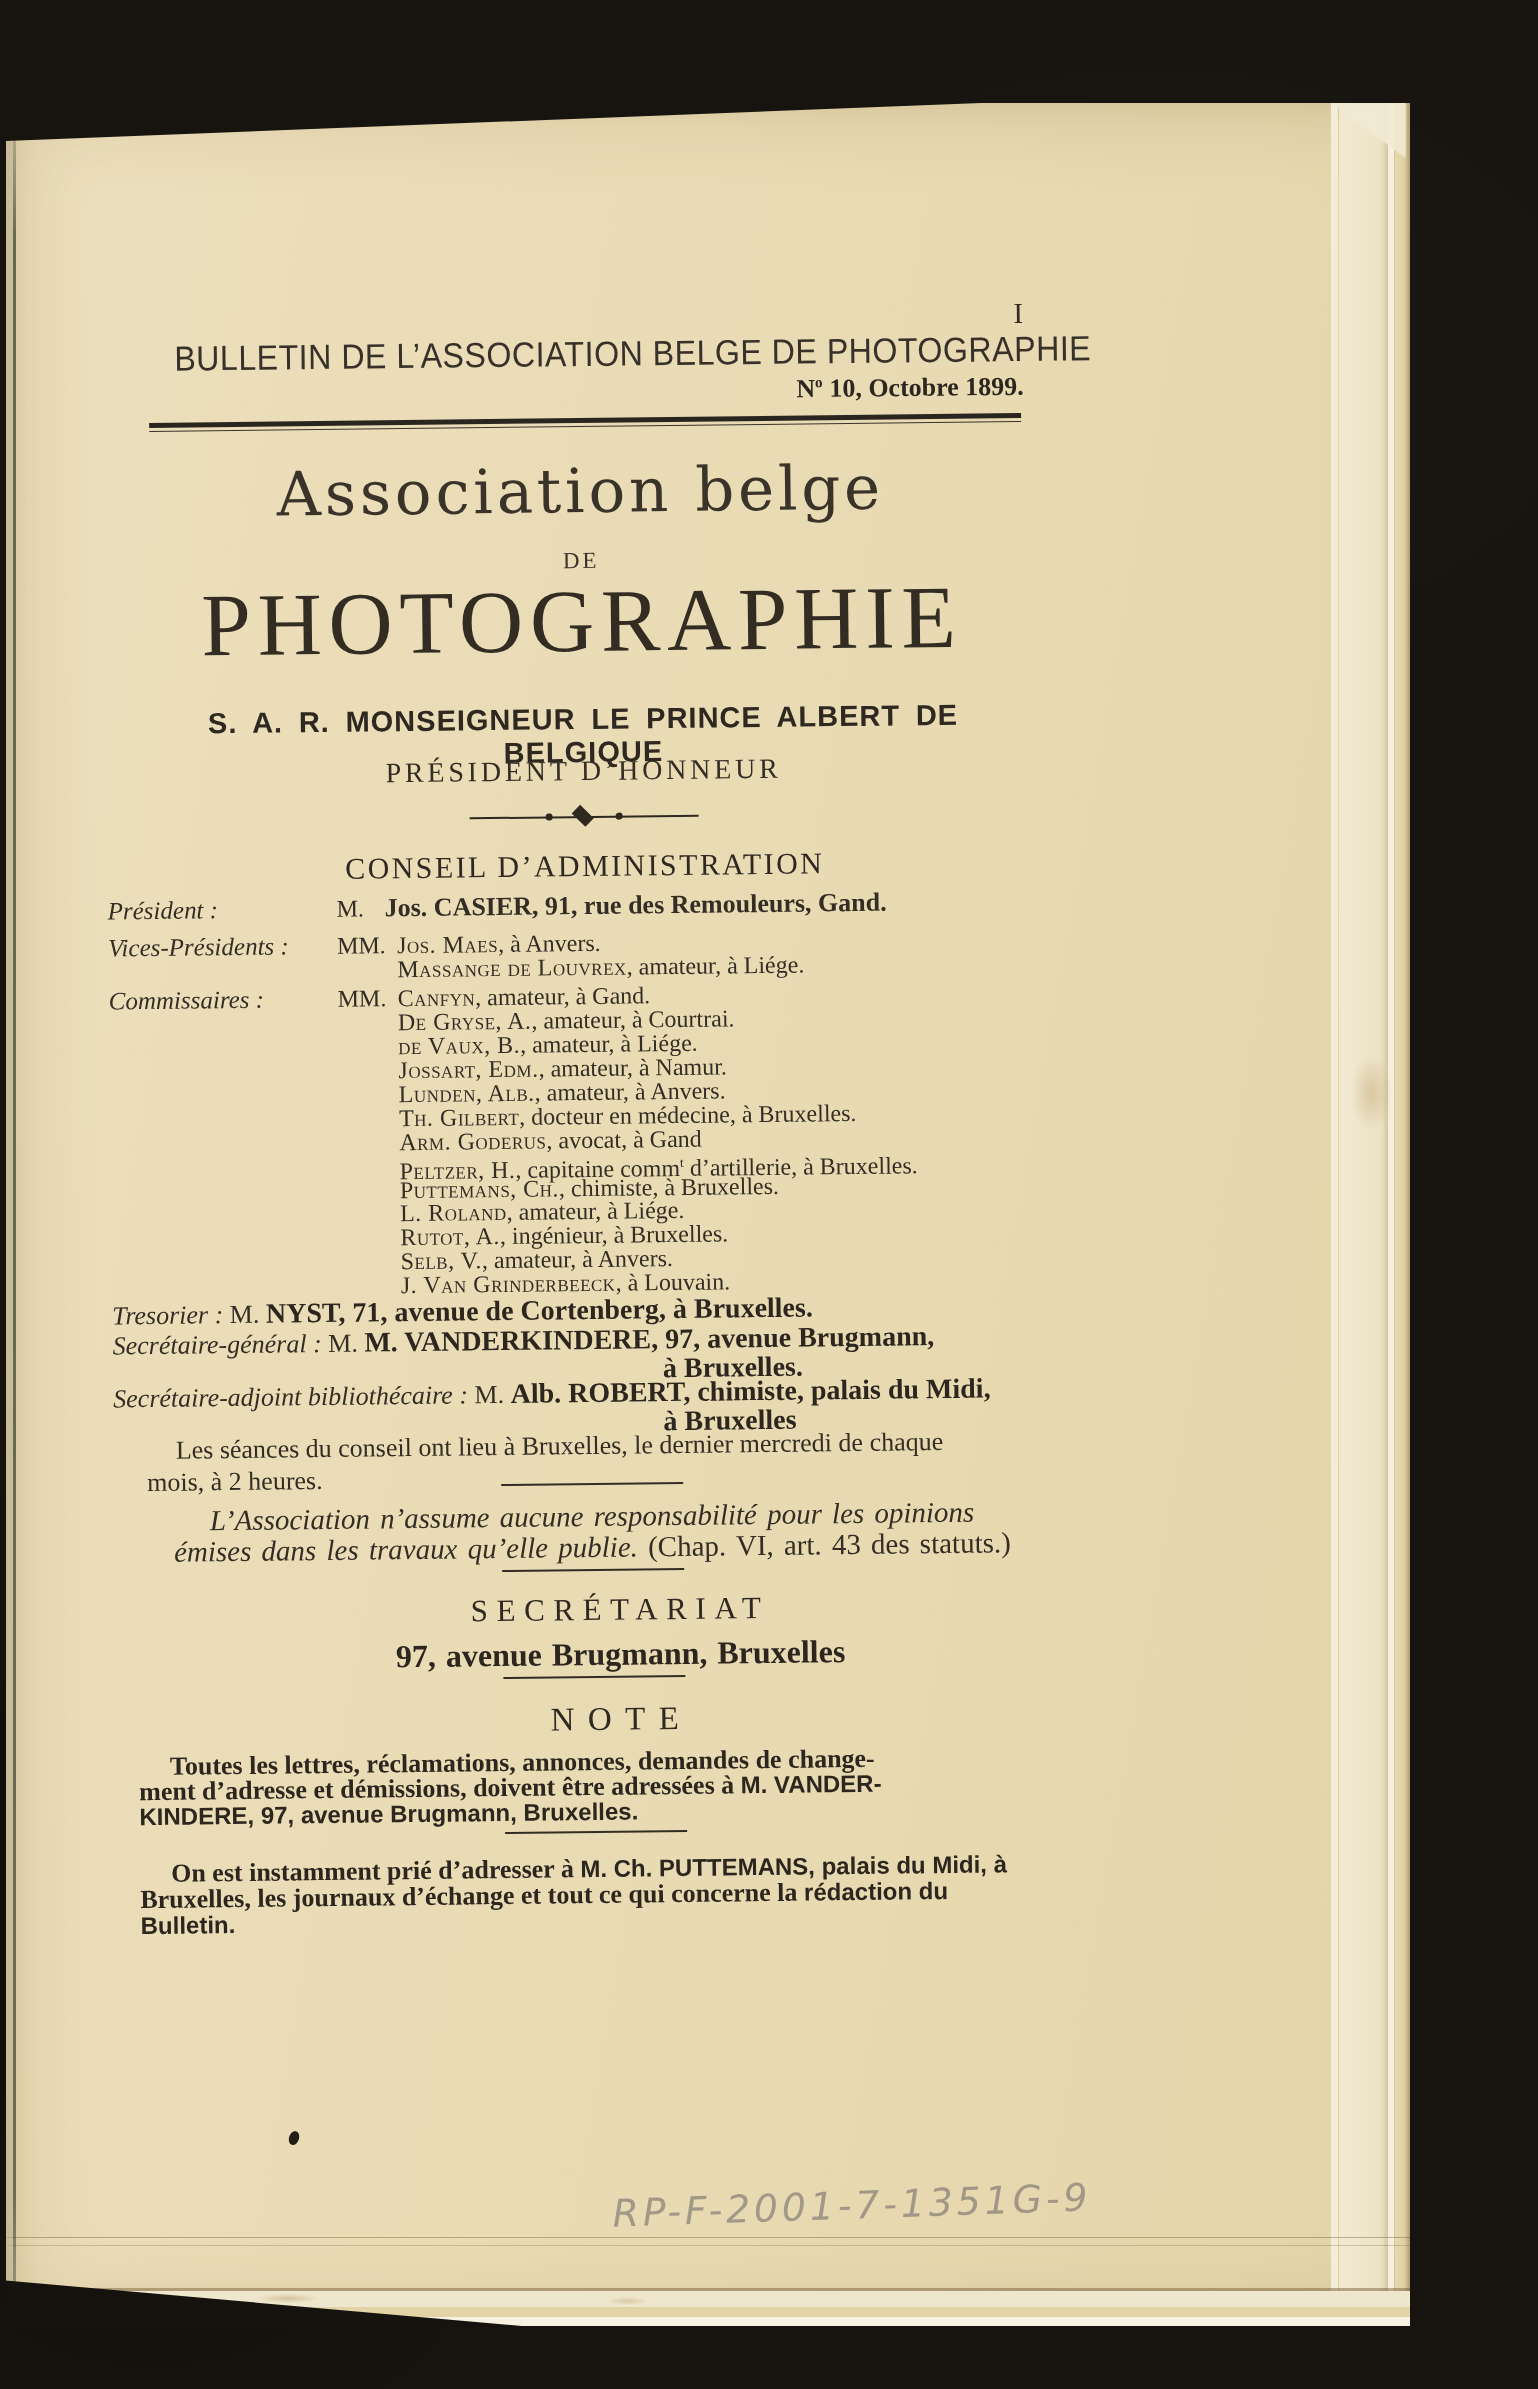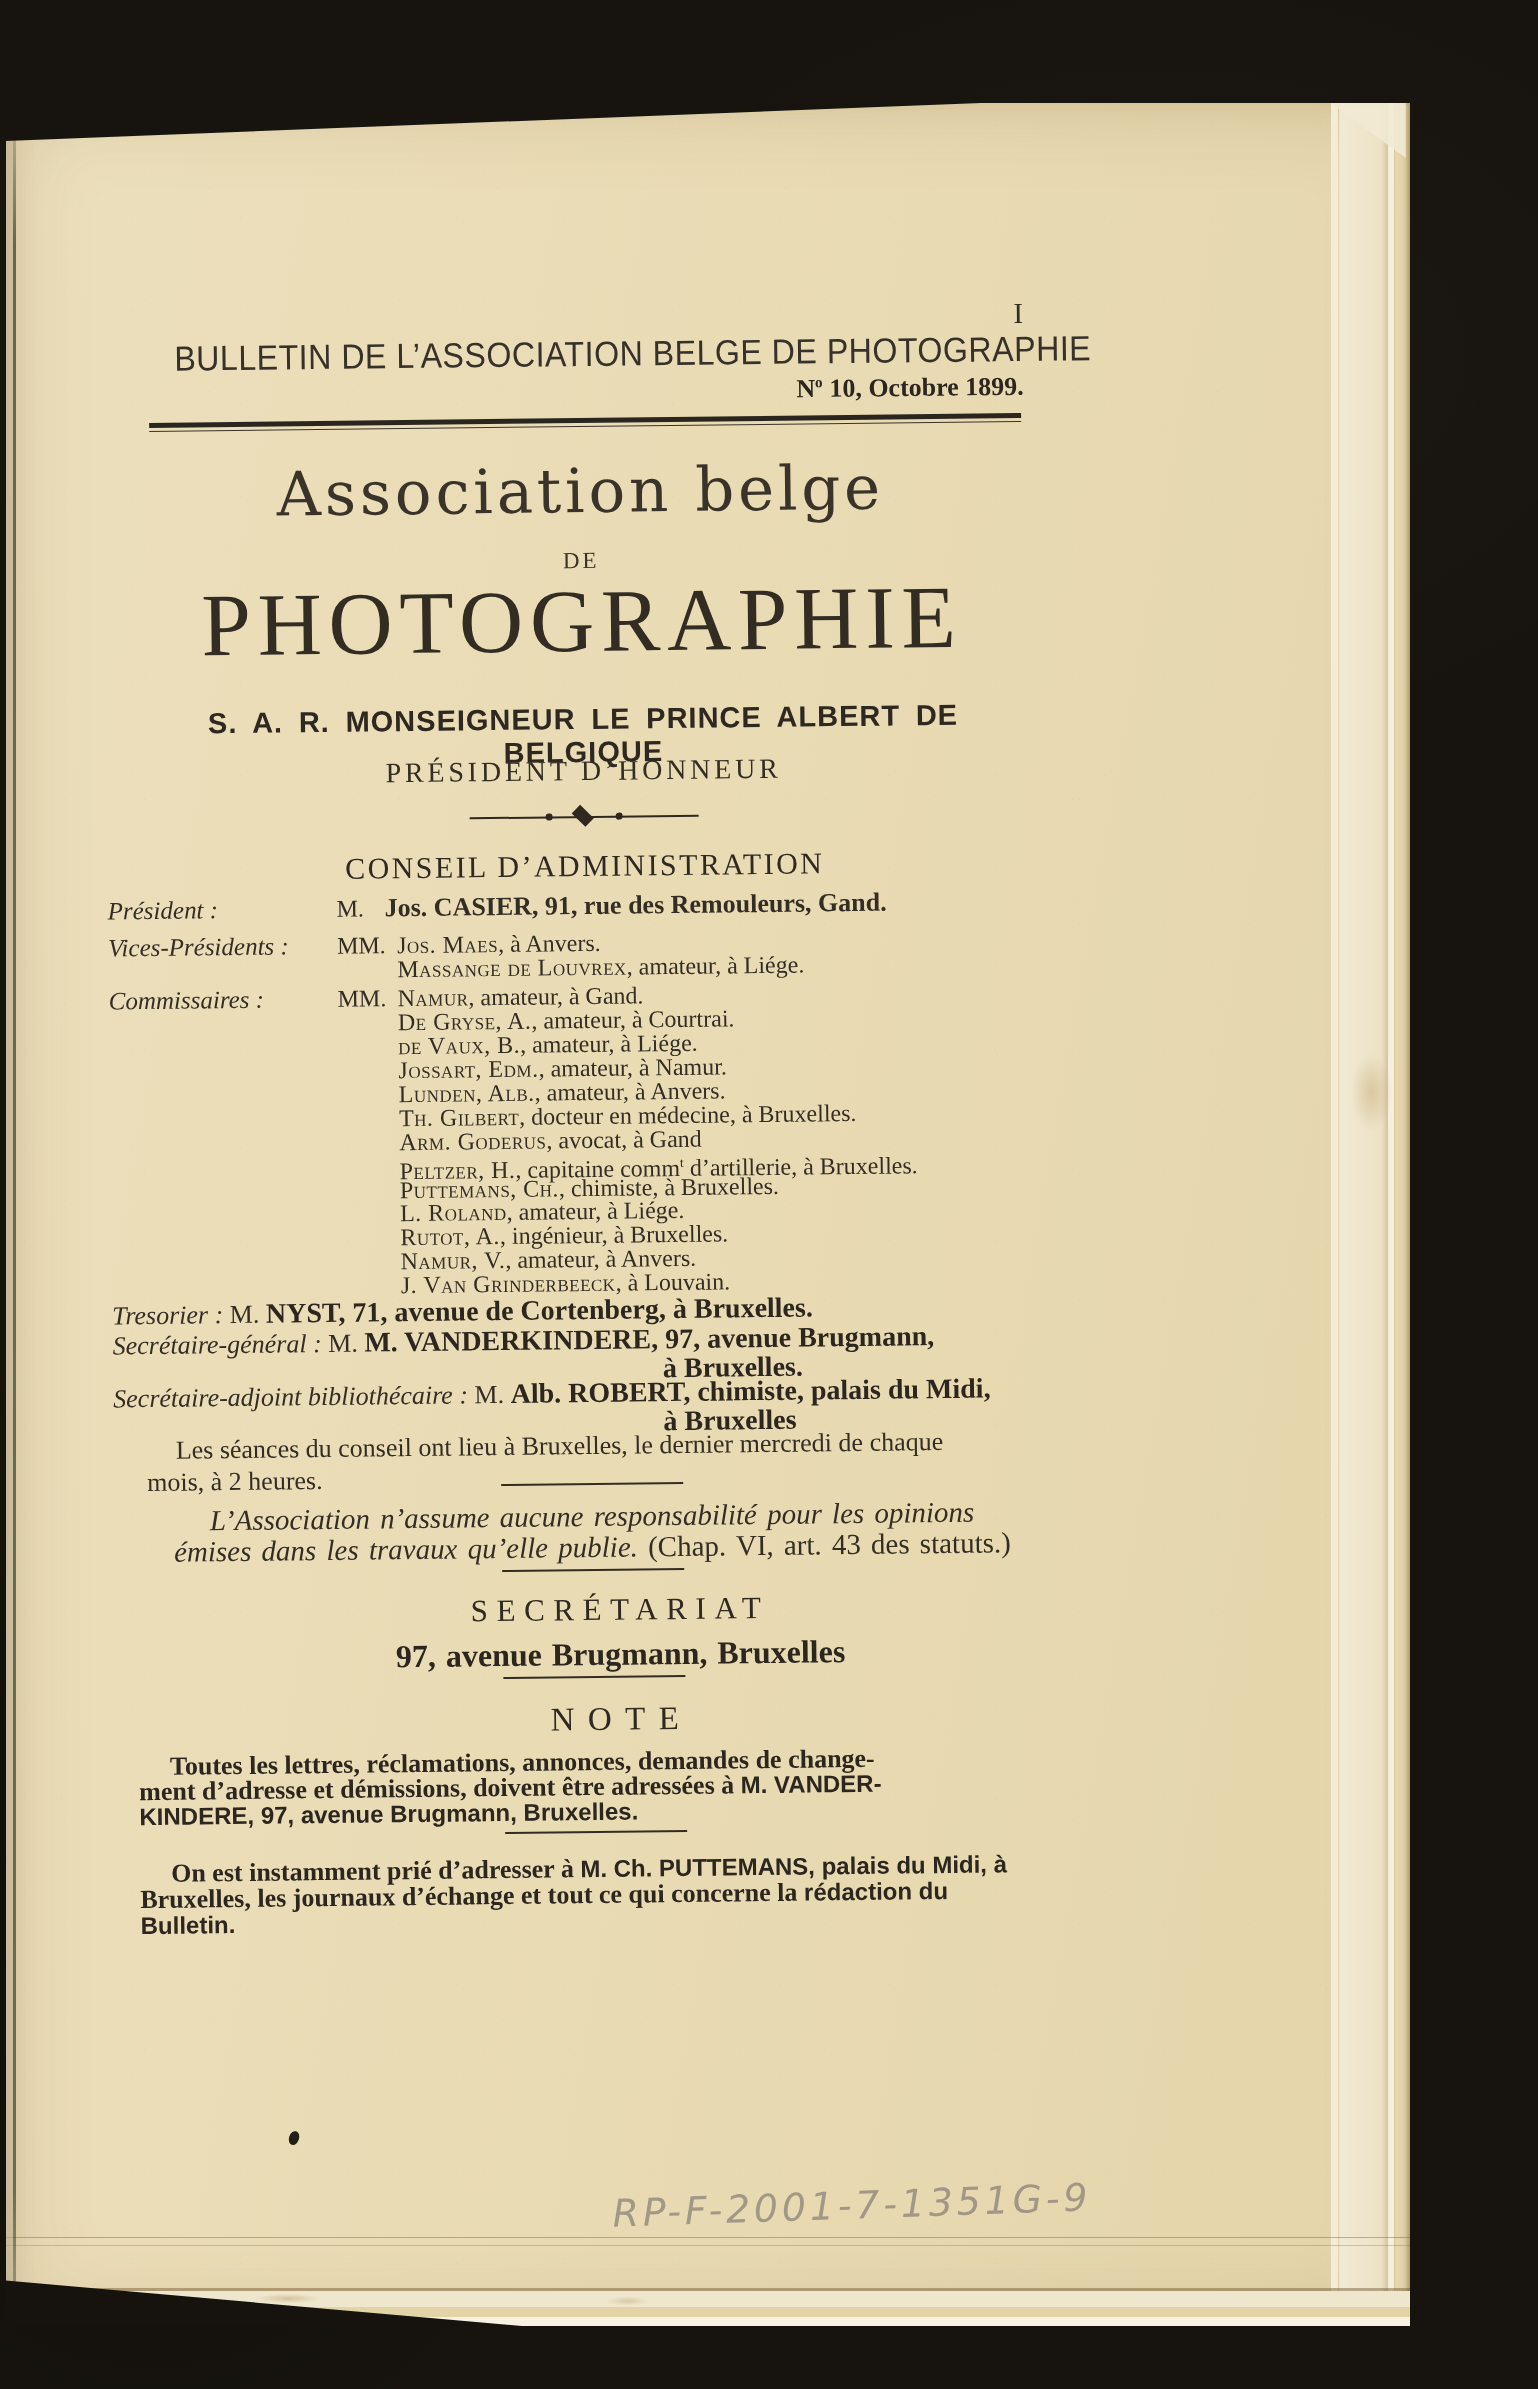--- a/index.html
+++ b/index.html
@@ -201,21 +201,21 @@
       <span class="pfx">MM.</span>
       <span class="val"><span class="sc">Jos. Maes</span><span>, à Anvers.</span></span>
     </div>
     <div class="row" style="top:852px">
       <span class="val"><span class="sc">Massange de Louvrex</span><span>, amateur, à Liége.</span></span>
     </div>
 
     <div class="row" style="top:881px">
       <span class="lbl">Commissaires :</span>
       <span class="pfx">MM.</span>
-      <span class="val"><span class="sc">Namur</span><span>, amateur, à Gand.</span></span>
+      <span class="val"><span class="sc">Canfyn</span><span>, amateur, à Gand.</span></span>
     </div>
     <div class="row" style="top:905px">
         <span class="val"><span class="sc">De Gryse, A.</span><span>, amateur, à Courtrai.</span></span>
       </div>
     <div class="row" style="top:929px">
         <span class="val"><span class="sc">de Vaux, B.</span><span>, amateur, à Liége.</span></span>
       </div>
     <div class="row" style="top:953px">
         <span class="val"><span class="sc">Jossart, Edm.</span><span>, amateur, à Namur.</span></span>
       </div>
@@ -234,21 +234,21 @@
     <div class="row" style="top:1073px">
         <span class="val"><span class="sc">Puttemans, Ch.</span><span>, chimiste, à Bruxelles.</span></span>
       </div>
     <div class="row" style="top:1096px">
         <span class="val"><span class="sc">L. Roland</span><span>, amateur, à Liége.</span></span>
       </div>
     <div class="row" style="top:1120px">
         <span class="val"><span class="sc">Rutot, A.</span><span>, ingénieur, à Bruxelles.</span></span>
       </div>
     <div class="row" style="top:1144px">
-        <span class="val"><span class="sc">Namur, V.</span><span>, amateur, à Anvers.</span></span>
+        <span class="val"><span class="sc">Selb, V.</span><span>, amateur, à Anvers.</span></span>
       </div>
     <div class="row" style="top:1168px">
         <span class="val"><span class="sc">J. Van Grinderbeeck</span><span>, à Louvain.</span></span>
       </div>
 
     <div class="officer" style="top:1193px">
       <span class="olbl">Tresorier :</span>
       <span>M.</span>
       <span class="oval">NYST, 71, avenue de Cortenberg, à Bruxelles.</span>
     </div>

